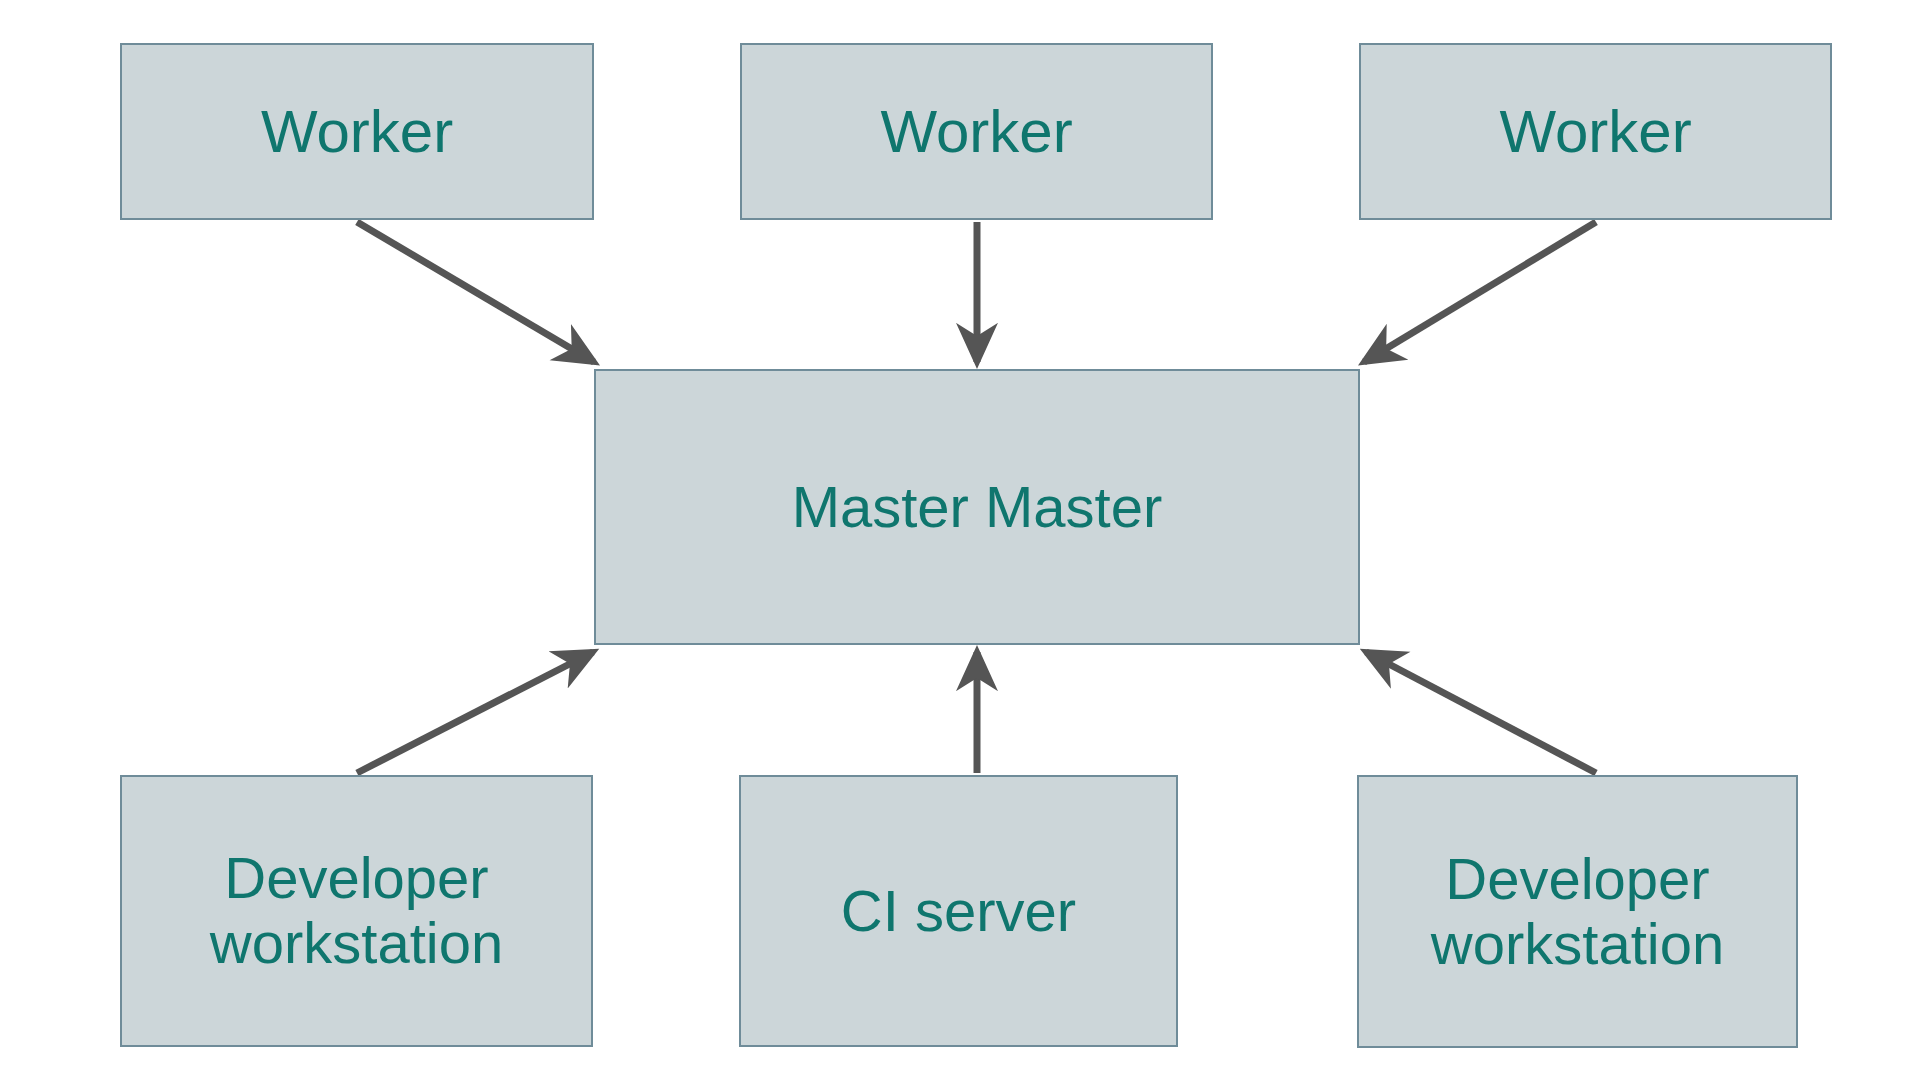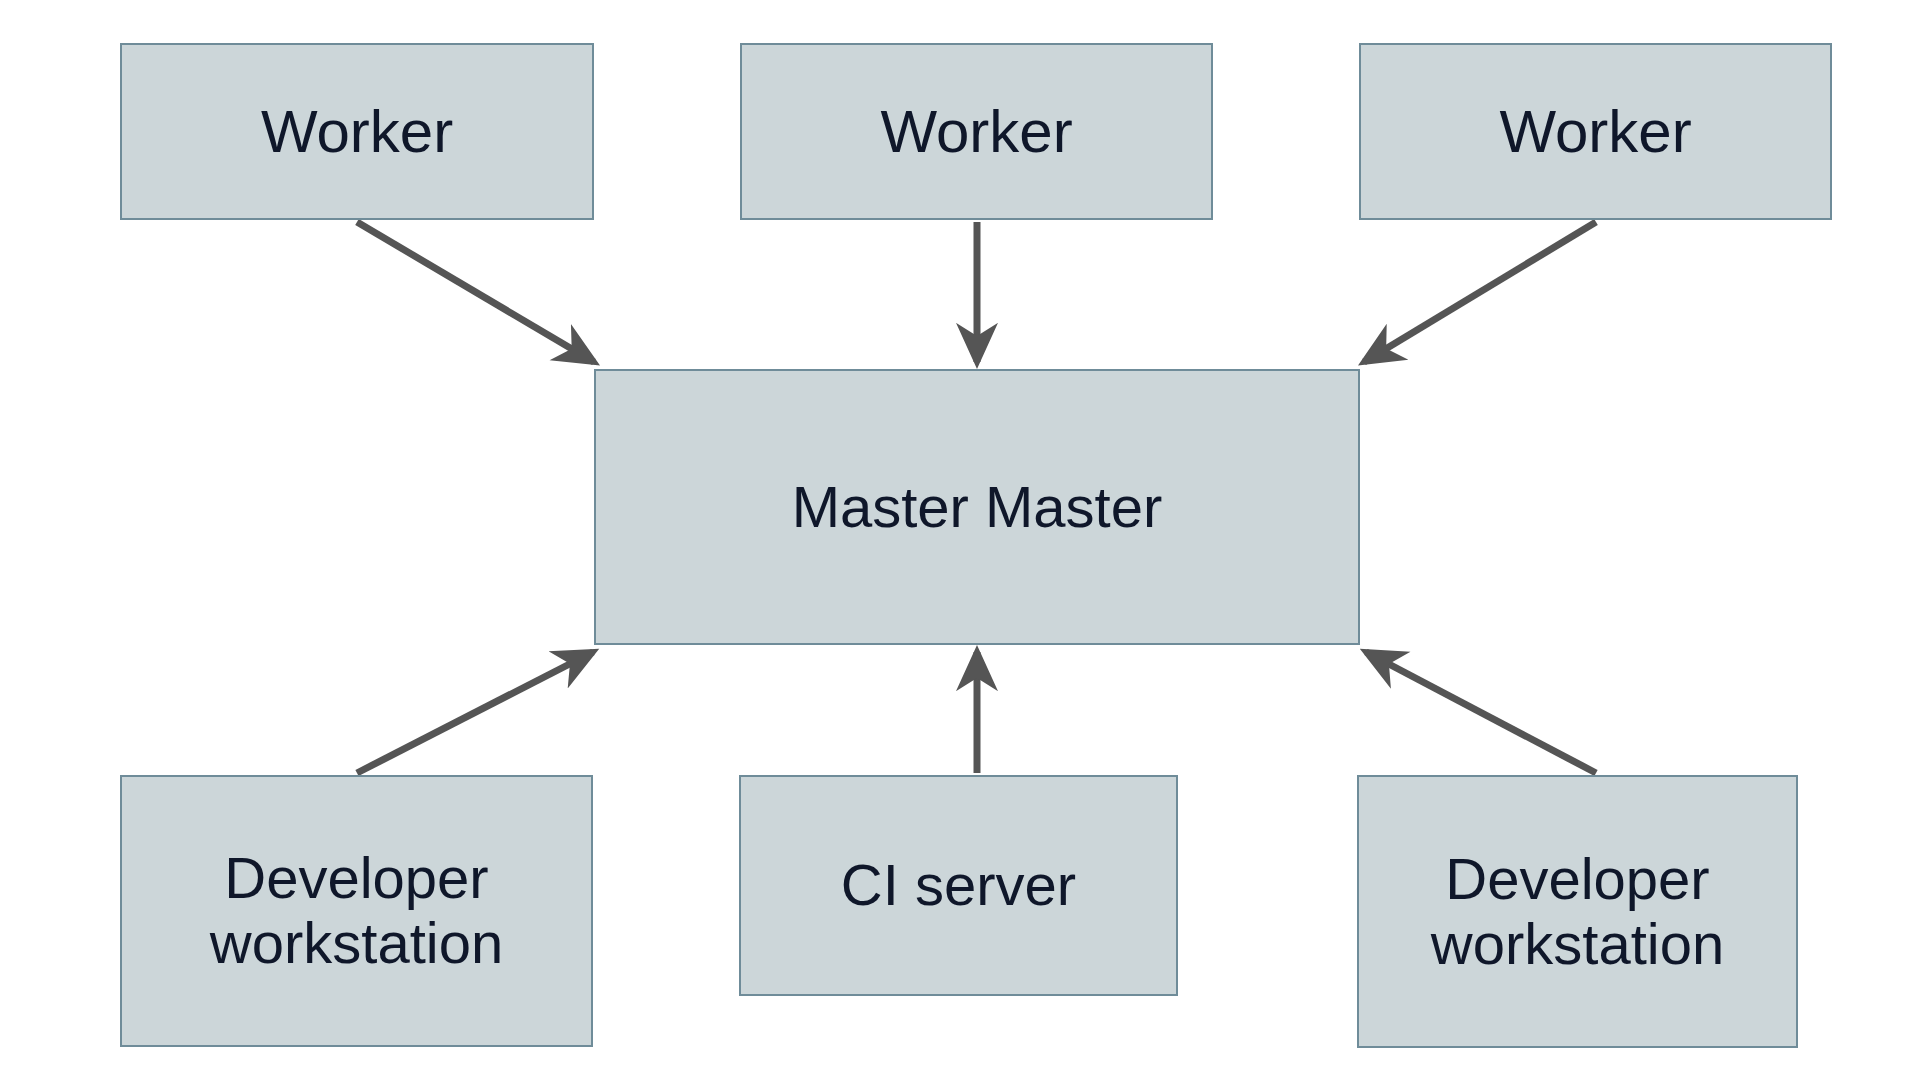--- a/index.html
+++ b/index.html
@@ -27,36 +27,36 @@
   }
   .node {
     position: absolute;
     box-sizing: border-box;
     background: #ccd6d9;
     border: 2px solid #6f8c99;
     display: flex;
     align-items: center;
     justify-content: center;
     text-align: center;
-    color: #0f172a;
+    color: #0f766e;
     line-height: 1.12;
     z-index: 2;
   }
   .node-label {
     display: block;
     white-space: pre-line;
     padding: 0 10px;
   }
   
   .n-worker1 { left: 120px;  top: 43px;  width: 474px; height: 177px; font-size: 60px; }
   .n-worker2 { left: 740px;  top: 43px;  width: 473px; height: 177px; font-size: 60px; }
   .n-worker3 { left: 1359px; top: 43px;  width: 473px; height: 177px; font-size: 60px; }
   .n-master  { left: 594px;  top: 369px; width: 766px; height: 276px; font-size: 58px; }
   .n-devleft { left: 120px;  top: 775px; width: 473px; height: 272px; font-size: 58px; }
-  .n-ci      { left: 739px;  top: 775px; width: 439px; height: 221px; font-size: 58px; }
+  .n-ci      { left: 739px;  top: 775px; width: 439px; height: 272px; font-size: 58px; }
   .n-devright{ left: 1357px; top: 775px; width: 441px; height: 273px; font-size: 58px; }
 </style>
 </head>
 <body>
 
 <div id="canvas">
 
   <svg id="edges" viewBox="0 0 1910 1090" xmlns="http://www.w3.org/2000/svg">
     <defs>
       <marker id="arrowhead" markerWidth="7" markerHeight="7" refX="5.6" refY="3.5" orient="auto" markerUnits="strokeWidth">

